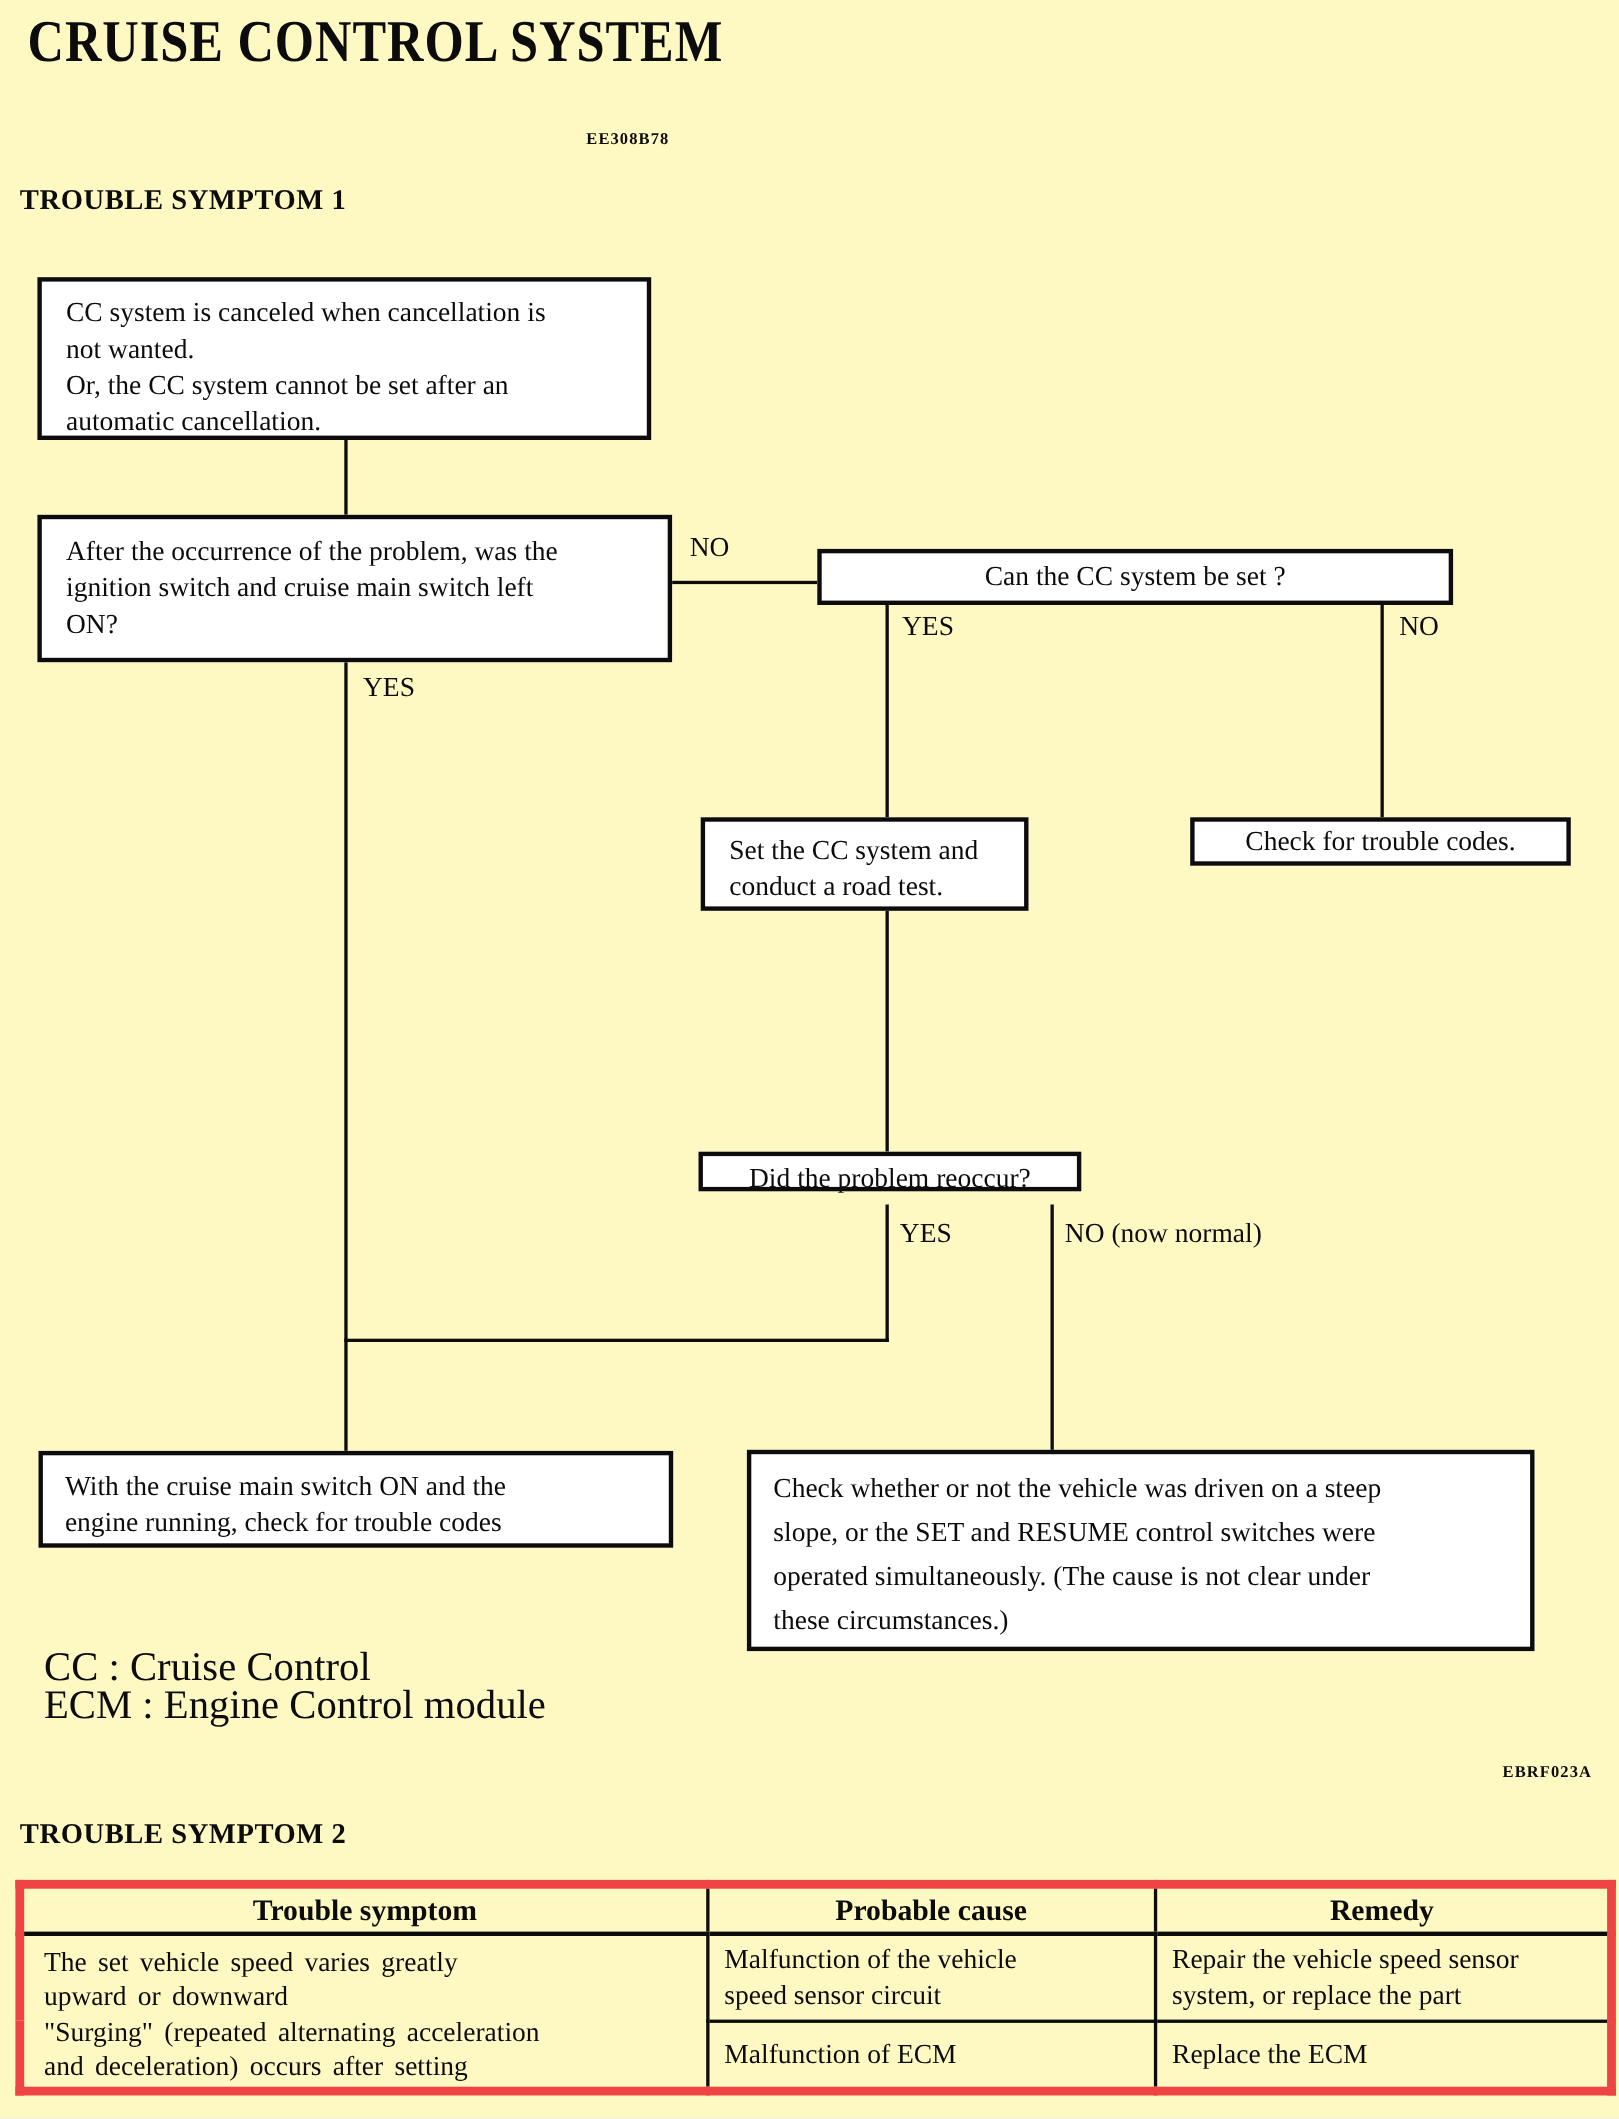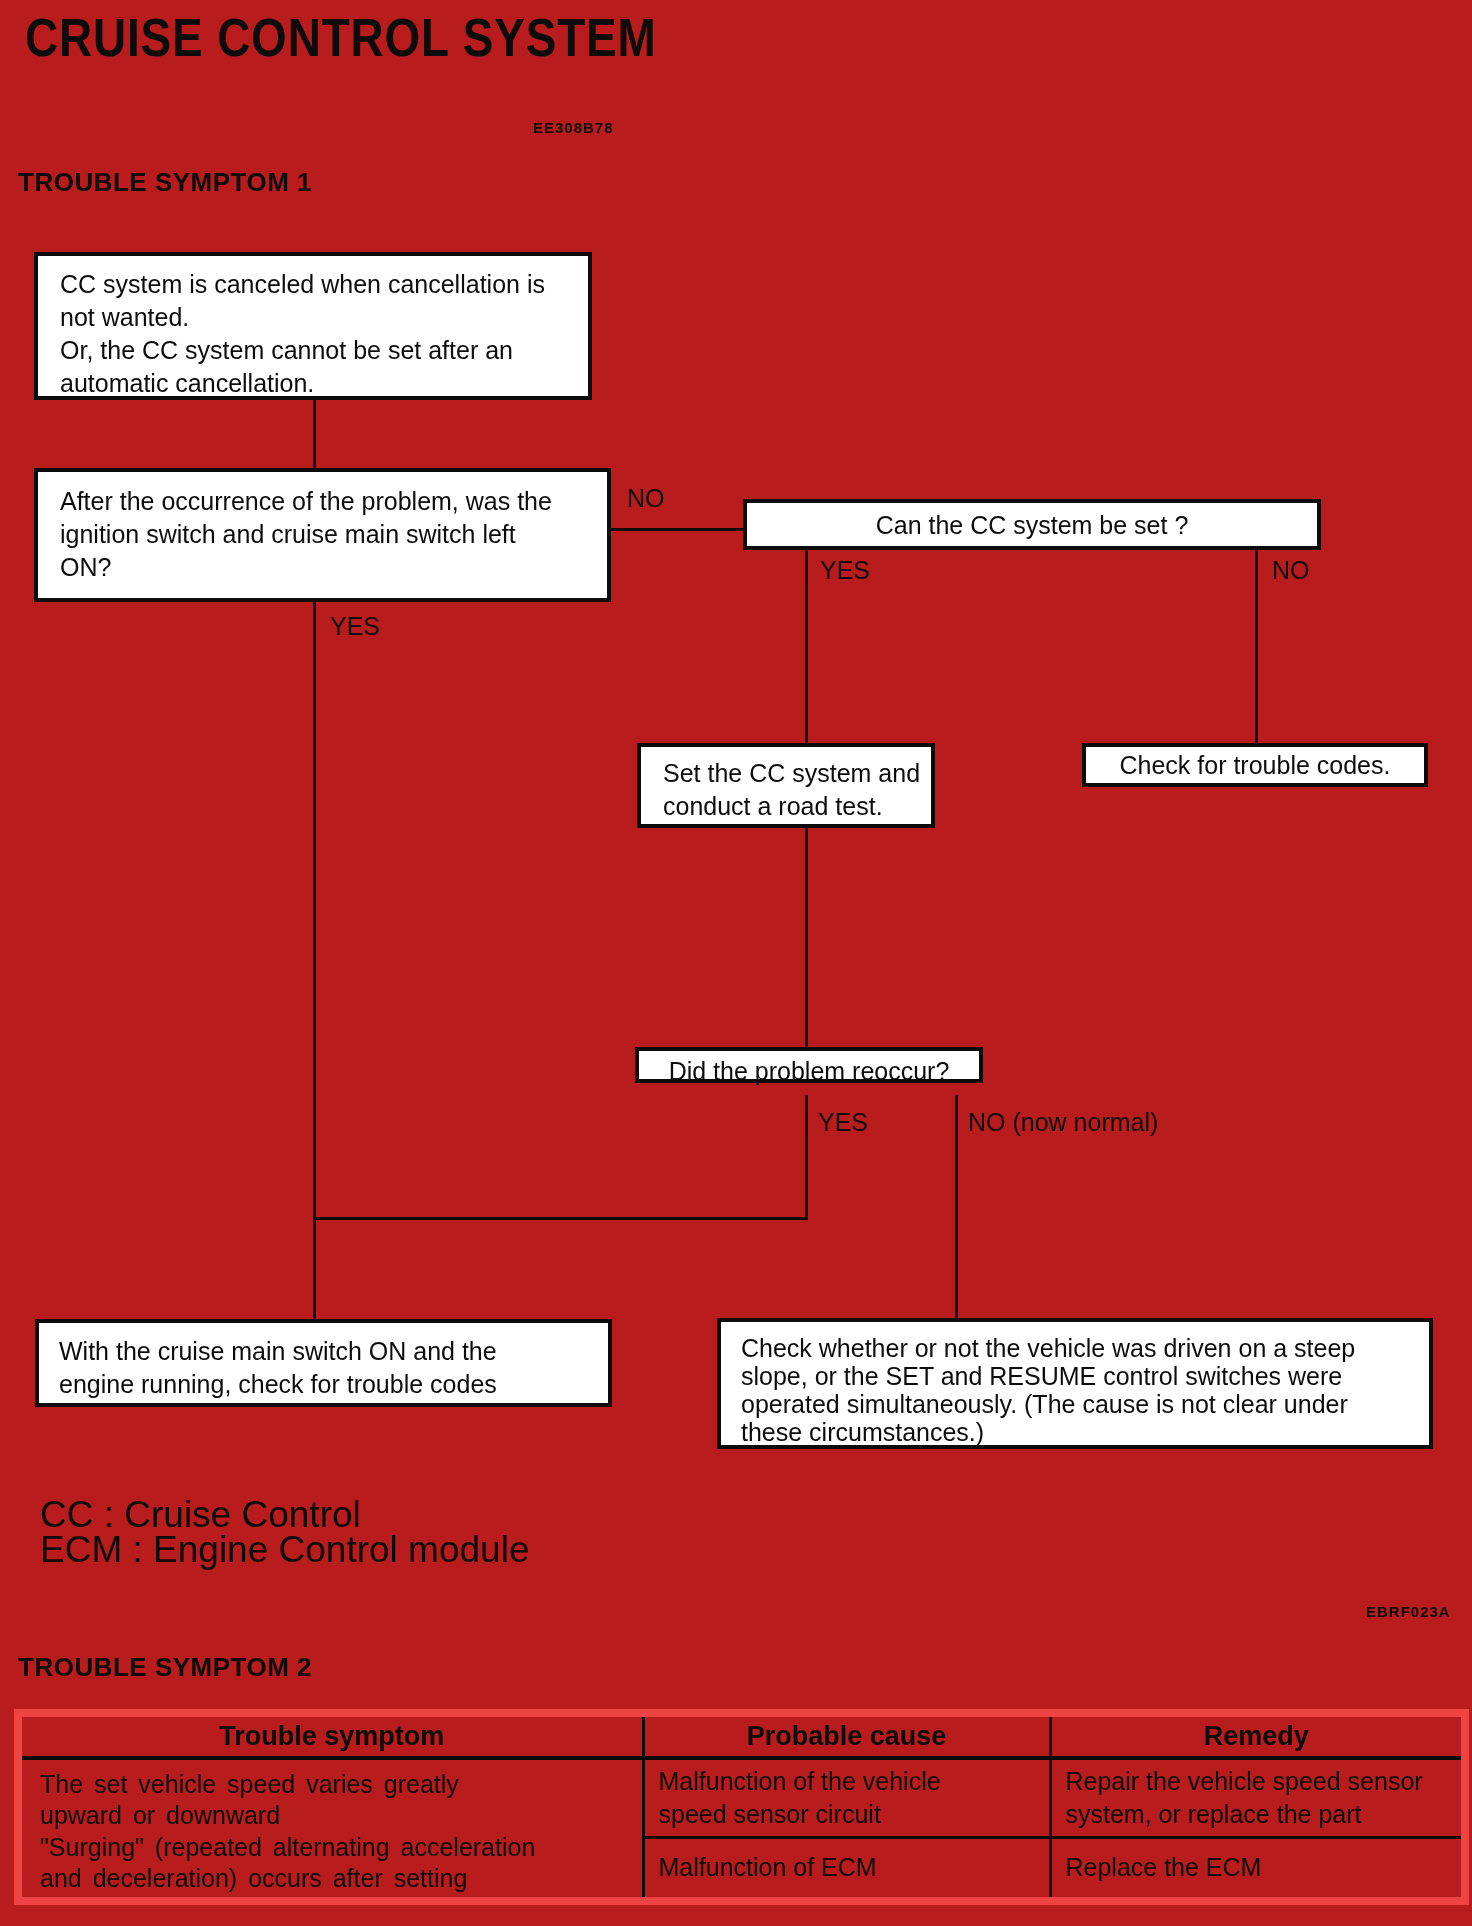--- a/index.html
+++ b/index.html
@@ -1,21 +1,21 @@
 <!DOCTYPE html>
 <html><head>
 <meta charset="utf-8">
 <style>
   html,body{margin:0;padding:0;background:#e8e8e8;}
   #page{
     position:relative;
     width:1472px;height:1926px;
     margin:0 auto;
-    background:#b91c1c;
-    font-family:Liberation Sans, sans-serif;
+    background:#fef9c3;
+    font-family:Liberation Serif, serif;
     color:#0c0c0c;
     overflow:hidden;
   }
   .abs{position:absolute;}
   .h1{
     font-size:54px;font-weight:bold;letter-spacing:1px;
     transform:scaleX(0.85);transform-origin:left top;white-space:nowrap;
   }
   .h2{font-size:34px;font-weight:bold;white-space:nowrap;}
   .h3{font-size:26px;font-weight:bold;white-space:nowrap;letter-spacing:0.5px;}
@@ -95,21 +95,21 @@
   <div class="fbox" style="left:637px;top:743px;width:298px;height:85px;padding:10px 8px 0 22px;">Set the CC system and
 conduct a road test.</div>
 
   <div class="fbox center" style="left:1082px;top:743px;width:346px;height:44px;line-height:37px;">Check for trouble codes.</div>
 
   <div class="fbox center" style="left:635px;top:1047px;width:348px;height:36px;line-height:41px;">Did the problem reoccur?</div>
 
   <div class="fbox" style="left:35px;top:1319px;width:577px;height:88px;padding:12px 8px 0 20px;">With the cruise main switch ON and the
 engine running, check for trouble codes</div>
 
-  <div class="fbox" style="left:717px;top:1318px;width:716px;height:131px;padding:12px 8px 0 20px;line-height:28px;">Check whether or not the vehicle was driven on a steep
+  <div class="fbox" style="left:679px;top:1318px;width:716px;height:183px;padding:12px 8px 0 20px;line-height:40px;">Check whether or not the vehicle was driven on a steep
 slope, or the SET and RESUME control switches were
 operated simultaneously. (The cause is not clear under
 these circumstances.)</div>
 
   <div class="lbl" style="left:627px;top:484px;">NO</div>
   <div class="lbl" style="left:330px;top:612px;">YES</div>
   <div class="lbl" style="left:820px;top:556px;">YES</div>
   <div class="lbl" style="left:1272px;top:556px;">NO</div>
   <div class="lbl" style="left:818px;top:1108px;">YES</div>
   <div class="lbl" style="left:968px;top:1108px;">NO (now normal)</div>

